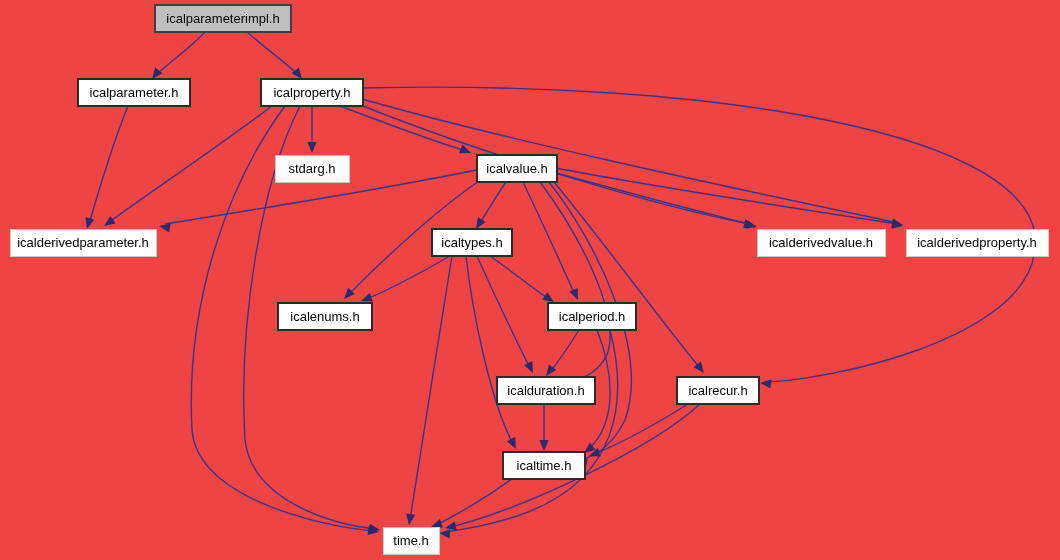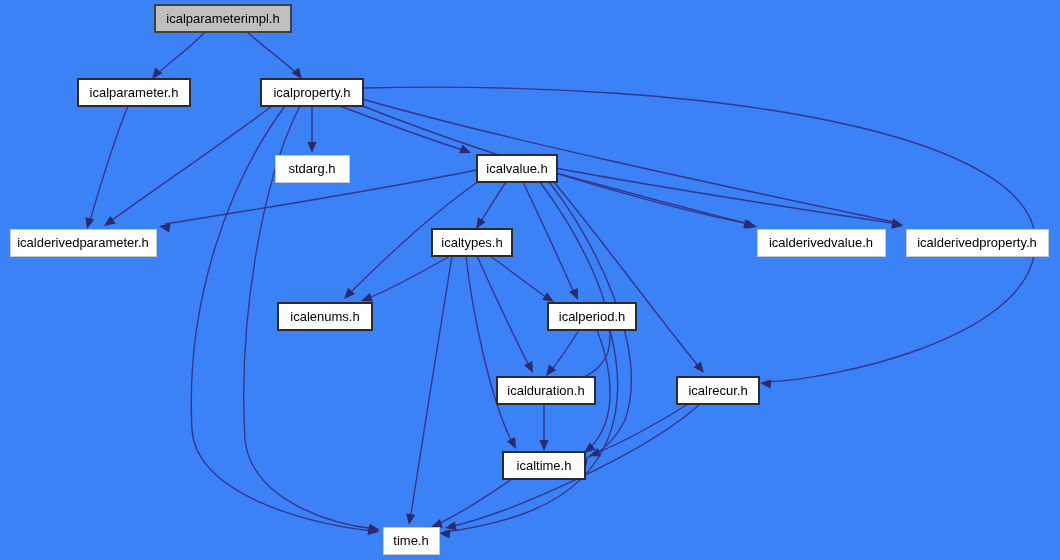--- a/index.html
+++ b/index.html
@@ -7,21 +7,21 @@
     padding: 0;
     background: #ffffff;
   }
   body {
     font-family: "Liberation Sans", sans-serif;
   }
   #graph-root {
     position: relative;
     width: 1060px;
     height: 560px;
-    background: #3b82f6;
+    background: #ef4444;
     overflow: hidden;
     text-decoration: underline;
   }
   svg#dep-graph {
     display: block;
     width: 1060px;
     height: 560px;
   }
   .node-box {
     shape-rendering: crispEdges;

